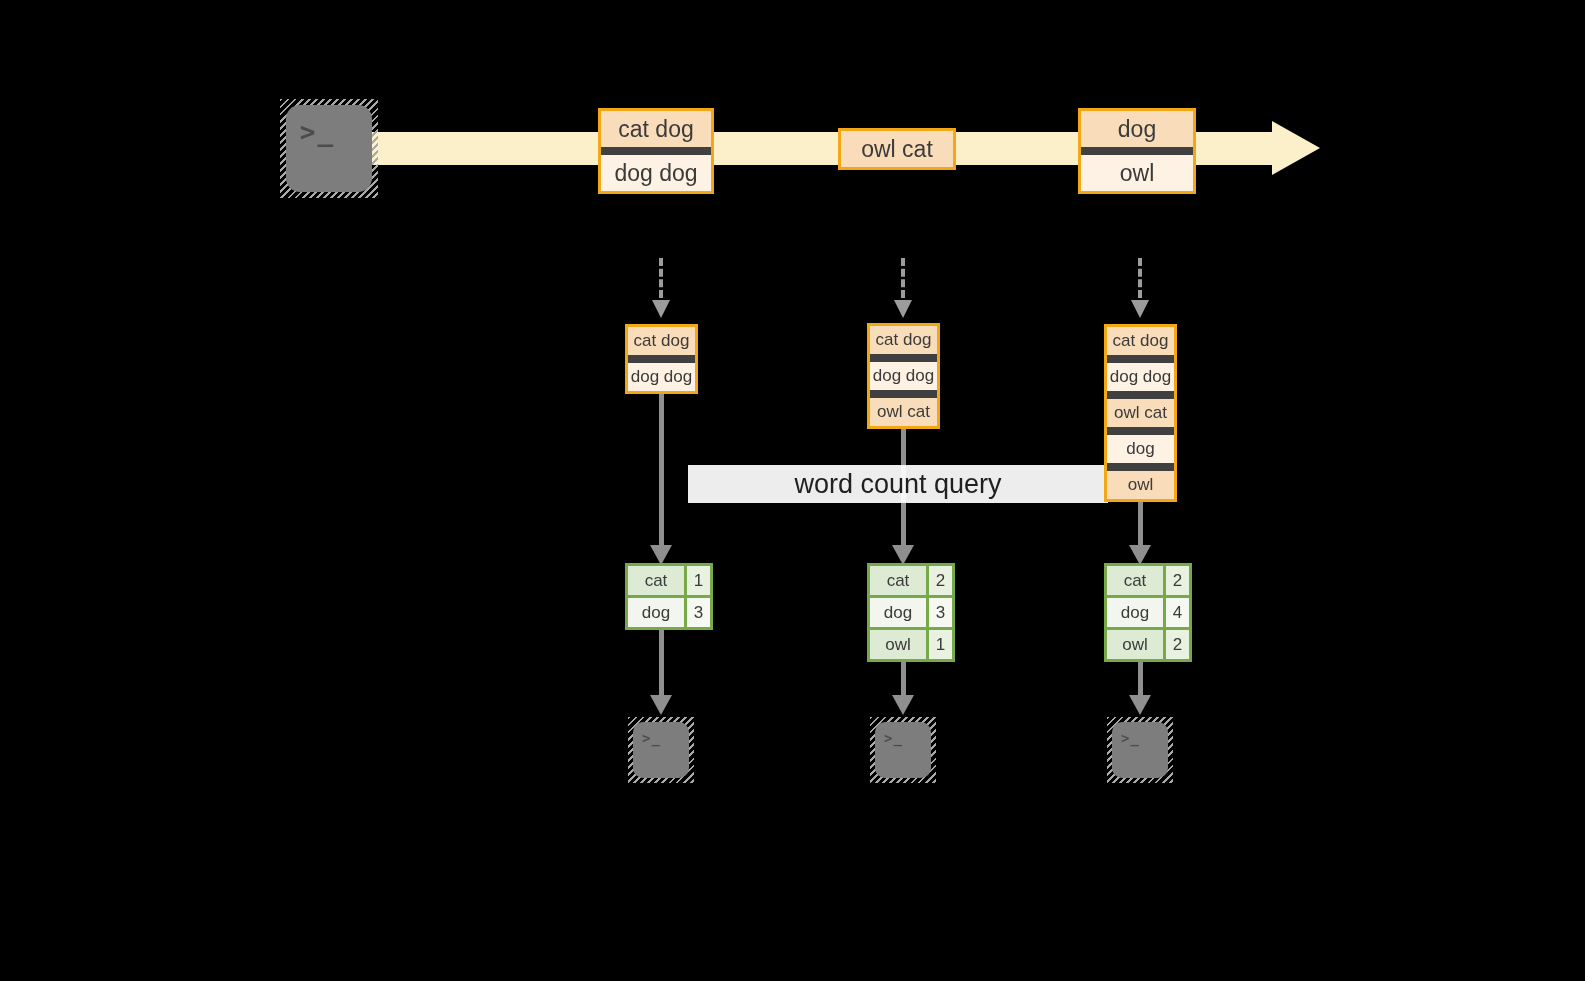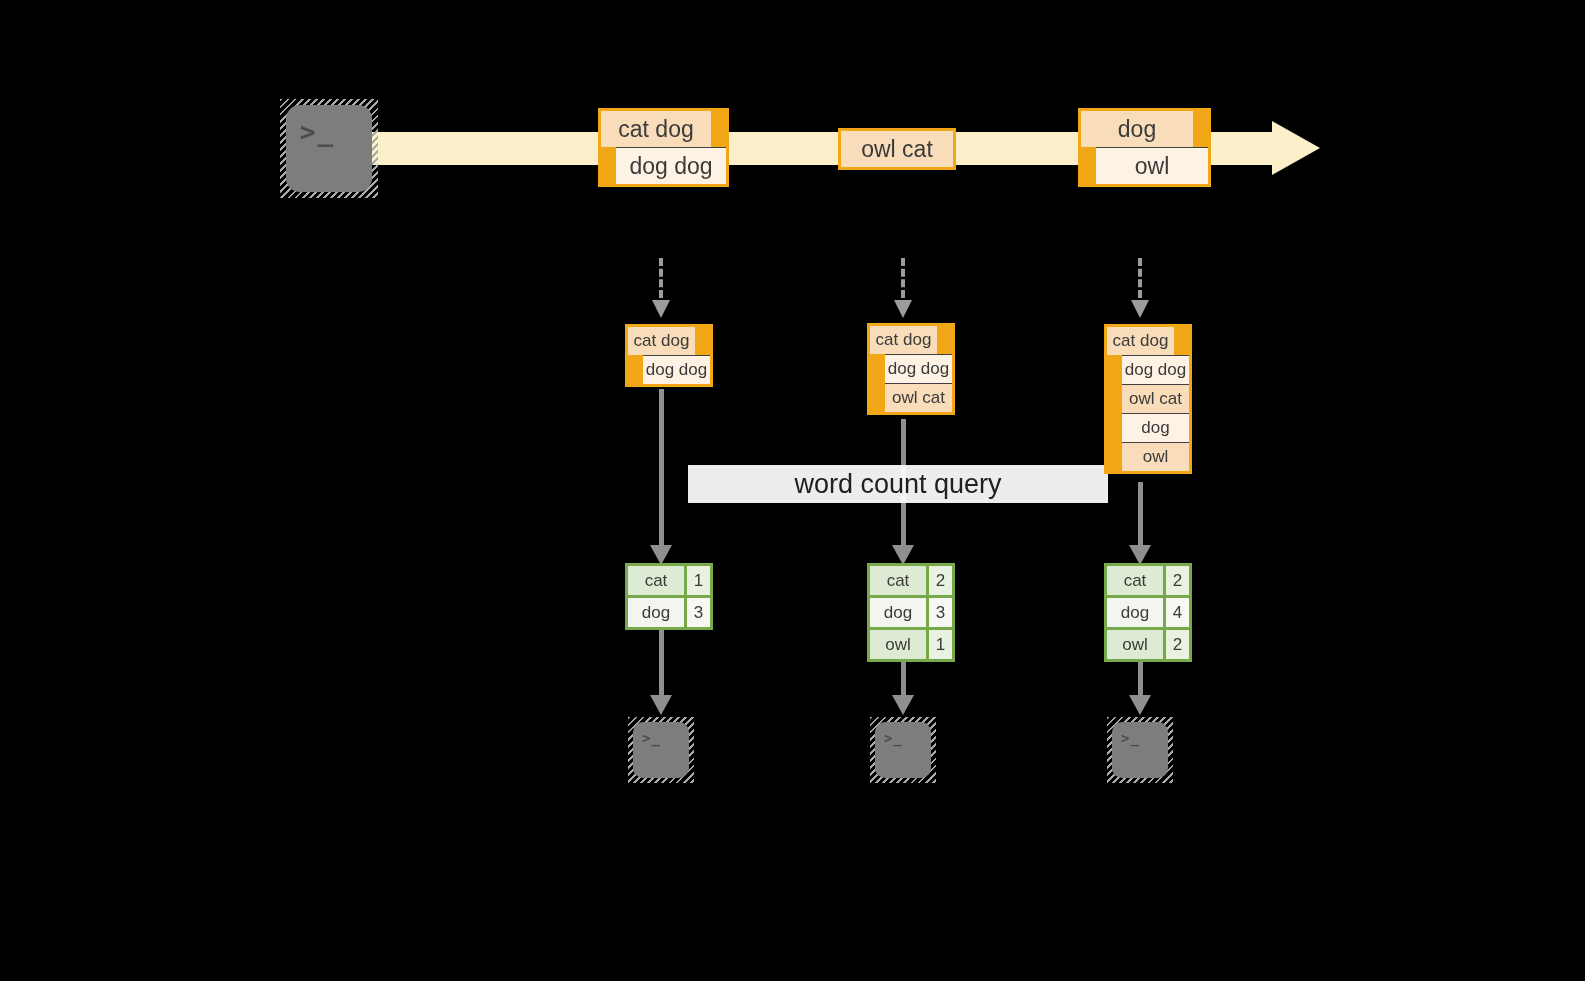--- a/index.html
+++ b/index.html
@@ -17,21 +17,21 @@
   .sketchbox .glyph{position:absolute;left:16%;top:14%;color:#4c4c4c;font-weight:bold;
     font-family:"DejaVu Sans Mono", monospace;letter-spacing:2px;}
   .term-big{left:280px;top:99px;width:98px;height:99px;}
   .term-big .glyph{font-size:26px;}
   .term-small{width:66px;height:66px;top:717px;}
   .term-small .inner{inset:5px;border-radius:10px;}
   .term-small .glyph{font-size:14px;letter-spacing:1px;}
   
   .obox{position:absolute;border:3px solid #F2A716;background:#F2A716;z-index:2;}
   .obox .orow{display:flex;align-items:center;justify-content:center;background:#F9DCB9;}
-  .obox .orow + .orow{border-top:1px solid #404040;margin-left:15px;}
+  .obox .orow + .orow{border-top:8px solid #404040;}
   .obox .orow:nth-child(even){background:#FDF2E3;}
   .batch .orow{width:110px;height:36px;font-size:23px;}
   .batch2 .orow{width:112px;height:36px;font-size:23px;}
   .stack .orow{width:67px;height:28px;font-size:17px;}
   
   .gtable{position:absolute;border:3px solid #77A94A;background:#77A94A;z-index:2;}
   .grow{display:flex;}
   .grow + .grow{border-top:3px solid #77A94A;}
   .gword{width:56px;height:29px;display:flex;align-items:center;justify-content:center;font-size:17px;background:#DEEBD4;}
   .gcount{width:23px;height:29px;display:flex;align-items:center;justify-content:center;font-size:17px;background:#E9F1E0;border-left:3px solid #77A94A;}

